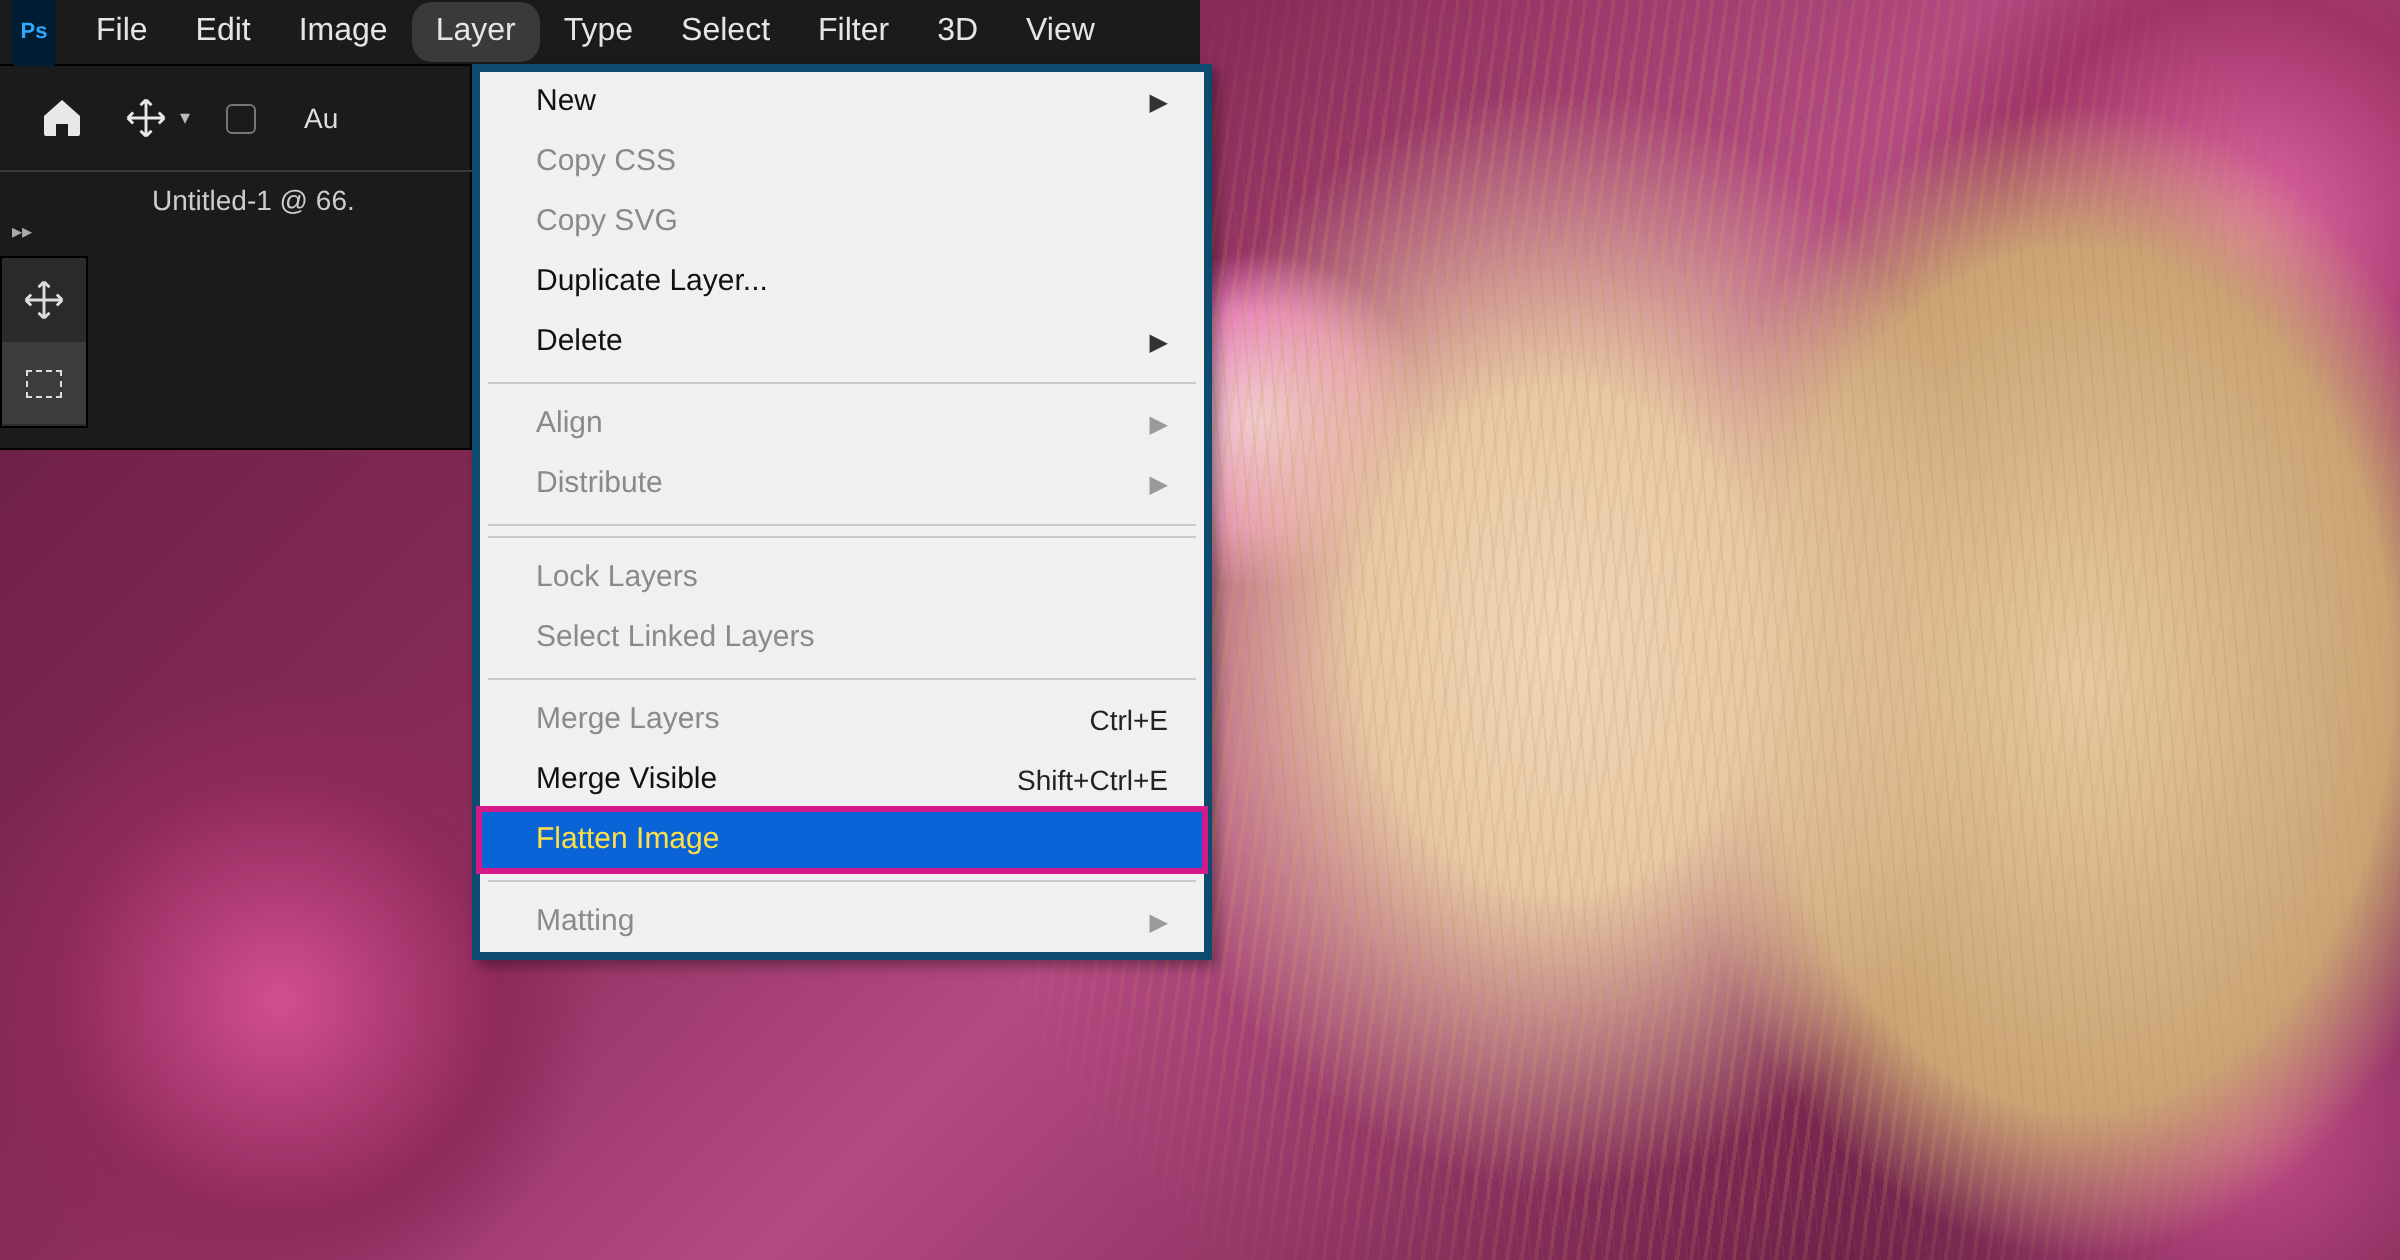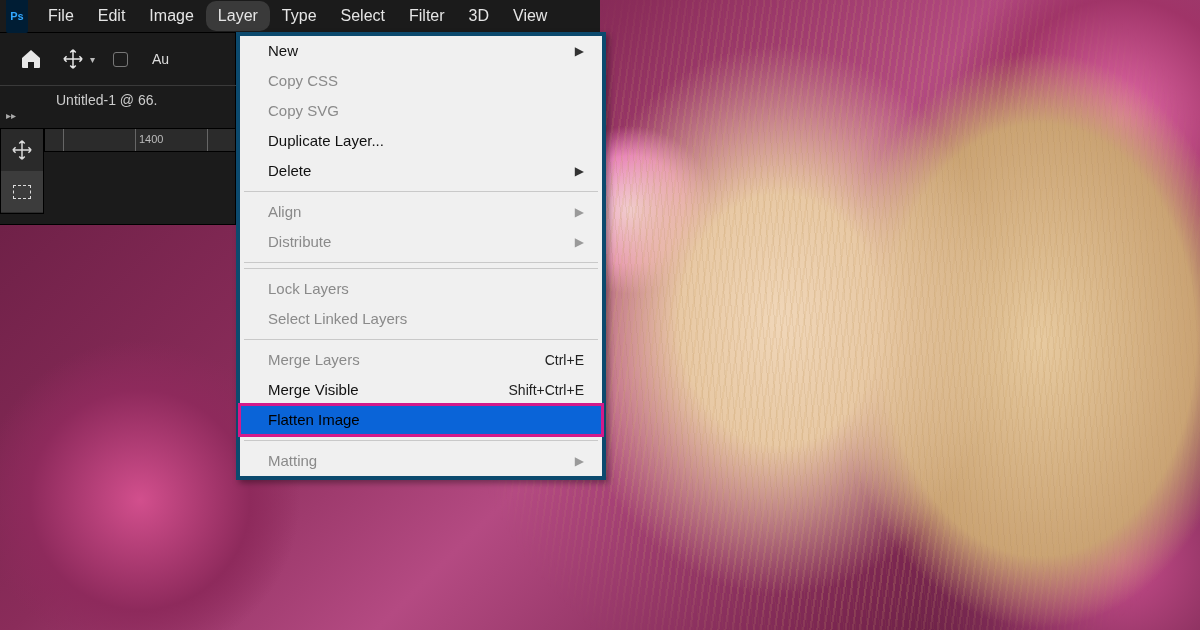--- a/index.html
+++ b/index.html
@@ -48,21 +48,21 @@
     border-top:1px solid #000; border-bottom:1px solid #3a3a3a;
   }
   .home-ic { width:26px; height:24px; }
   .home-ic svg { width:100%; height:100%; fill:#e8e8e8; }
   .move-ic { width:22px; height:22px; position:relative; }
   .move-ic svg { width:100%; height:100%; stroke:#e8e8e8; fill:none; stroke-width:1.6; }
   .chev { font-size:10px; color:#bbb; margin-left:-12px; }
   .chk { width:15px; height:15px; border:1px solid #777; border-radius:3px; }
   .au { color:#ddd; margin-left:6px; }
 
-  .tabrow { position:absolute; left:56px; top:92px; color:#ccc; font-size:14px;}
+  .tabrow { position:absolute; left:76px; top:92px; color:#ccc; font-size:14px;}
   .expand { position:absolute; left:6px; top:110px; color:#aaa; font-size:10px;}
 
   .toolcol { position:absolute; left:0; top:128px; width:44px; background:#3c3c3c; border:1px solid #000;}
   .toolbtn { width:42px; height:42px; display:flex; align-items:center; justify-content:center; border-bottom:1px solid #2a2a2a;}
   .toolbtn.sel { background:#2a2a2a; }
   .toolbtn svg { width:22px; height:22px; stroke:#ddd; fill:none; stroke-width:1.6;}
   .marquee { width:18px; height:14px; border:1.5px dashed #ddd; }
 
   .ruler { position:absolute; left:44px; top:128px; height:24px; width:192px; background:#2b2b2b; color:#bbb; font-size:11px; display:flex; align-items:center; border:1px solid #000;}
   .ruler .tick { position:absolute; top:0; bottom:0; border-left:1px solid #666;}
@@ -72,21 +72,21 @@
   .dropdown {
     position:absolute; left:236px; top:32px; width:370px;
     background:#f0f0f0; border:4px solid #0c4a6e; box-shadow: 3px 3px 6px rgba(0,0,0,.35);
     z-index:10; font-size:15px; color:#111;
   }
   .dd-row { display:flex; align-items:center; justify-content:space-between; padding:4px 18px 4px 28px; line-height:22px; cursor:default;}
   .dd-row.disabled { color:#8a8a8a; }
   .dd-row .arrow { font-size:12px; color:#333; }
   .dd-row.disabled .arrow { color:#9a9a9a; }
   .dd-sep { height:1px; background:#c9c9c9; margin:5px 4px; }
-  .dd-row.highlight { background:#0a64d8; color:#000000; outline:3px solid #d31a8a; outline-offset:-1px; }
+  .dd-row.highlight { background:#0a64d8; color:#fde047; outline:3px solid #d31a8a; outline-offset:-1px; }
   .dd-short { font-size:14px; color:#222; }
 </style>
 </head>
 <body>
 
 <div class="photo-bg"></div>
 
 <div class="ps-ui">
 
   <div class="optionsbar">
@@ -112,26 +112,20 @@
     <div class="toolbtn sel">
       <svg viewBox="0 0 24 24">
           <path d="M12 2v20M2 12h20M12 2l-3 3M12 2l3 3M12 22l-3-3M12 22l3-3M2 12l3-3M2 12l3 3M22 12l-3-3M22 12l-3 3"></path>
         </svg>
     </div>
     <div class="toolbtn">
       <div class="marquee"></div>
     </div>
   </div>
 
-  <div class="ruler">
-    <span class="tick" style="left:18px"></span>
-    <span class="tick" style="left:90px"></span>
-    <span class="tick" style="left:162px"></span>
-    <span class="lab" style="left:94px">1400</span>
-  </div>
 </div>
 
 <div class="menubar">
   <span class="logo">Ps</span>
   <span class="mitem">File</span>
   <span class="mitem">Edit</span>
   <span class="mitem">Image</span>
   <span class="mitem active">Layer</span>
   <span class="mitem">Type</span>
   <span class="mitem">Select</span>

